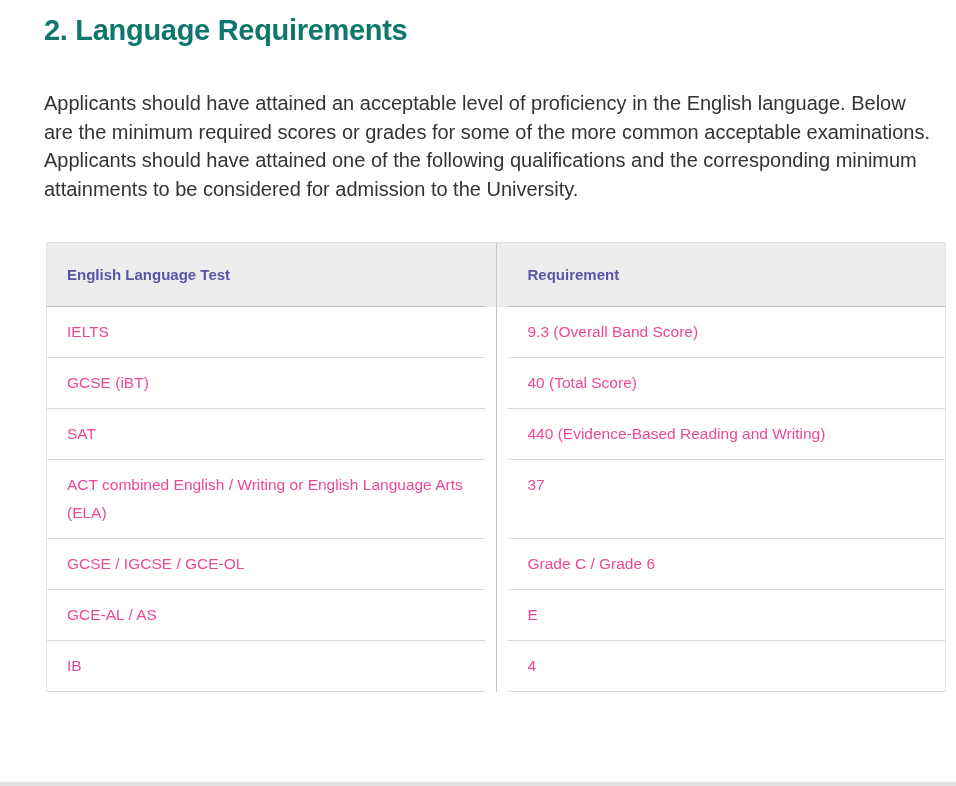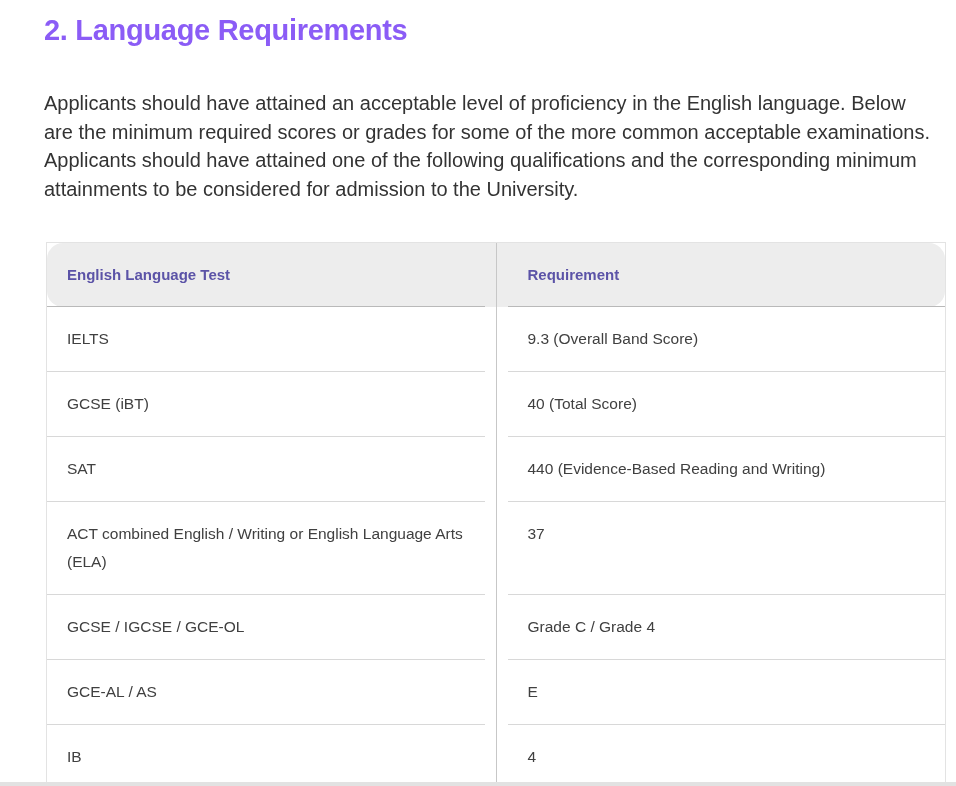--- a/index.html
+++ b/index.html
@@ -9,21 +9,21 @@
     font-family: "Liberation Sans", "DejaVu Sans", sans-serif;
     overflow: hidden;
     position: relative;
   }
   .content {
     padding: 12px 26px 0 44px;
   }
   h1.page-heading {
     font-size: 29px;
     font-weight: 700;
-    color: #8b5cf6;
+    color: #0f766e;
     letter-spacing: -0.3px;
     margin-top: 2px;
   }
   p.intro {
     margin-top: 42px;
     max-width: 896px;
     font-size: 20px;
     line-height: 28.5px;
     color: #333333;
   }
@@ -42,30 +42,29 @@
     position: absolute;
     top: 0; bottom: 0;
     left: calc(50% - 0.5px);
     width: 1px;
     background: #c7c7c7;
   }
   .t-row {
     display: grid;
     grid-template-columns: 1fr 1fr;
     column-gap: 23px;
-    border-radius: 16px;
   }
   .t-row.header {
     background: #ededed;
   }
   .t-cell {
-    padding: 18px 20px;
+    padding: 11px 20px;
     font-size: 15.5px;
     line-height: 28px;
-    color: #404040;
+    color: #ec4899;
     border-bottom: 1px solid #d8d8d8;
   }
   .t-row.header .t-cell {
     padding: 20px 20px;
     line-height: 23px;
     font-size: 15px;
     font-weight: 700;
     color: #5b53a7;
     border-bottom: 1px solid #b9b9b9;
   }
@@ -107,21 +106,21 @@
       <div class="t-cell">440 (Evidence-Based Reading and Writing)</div>
     </div>
 
     <div class="t-row">
       <div class="t-cell">ACT combined English / Writing or English Language Arts (ELA)</div>
       <div class="t-cell">37</div>
     </div>
 
     <div class="t-row">
       <div class="t-cell">GCSE / IGCSE / GCE-OL</div>
-      <div class="t-cell">Grade C / Grade 4</div>
+      <div class="t-cell">Grade C / Grade 6</div>
     </div>
 
     <div class="t-row">
       <div class="t-cell">GCE-AL / AS</div>
       <div class="t-cell">E</div>
     </div>
 
     <div class="t-row">
       <div class="t-cell">IB</div>
       <div class="t-cell">4</div>

